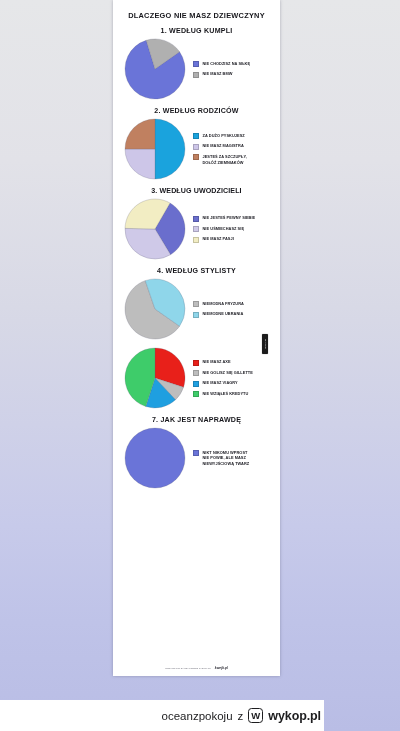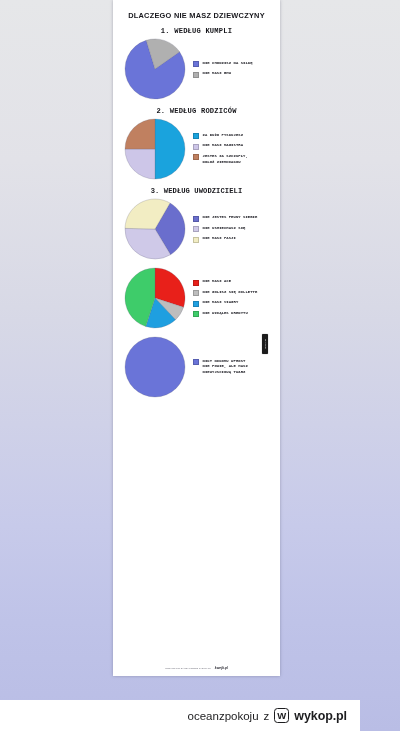--- a/index.html
+++ b/index.html
@@ -20,21 +20,21 @@
     box-shadow:0 0 3px rgba(60,60,90,.35);
     overflow:hidden;
   }
 
   .main-title {
     text-align:center;
     font-size:7.4px; font-weight:bold; letter-spacing:.25px;
     color:#17171c; margin-top:11px;
   }
 
-  .section { position:relative; margin-top:7px;font-family:Liberation Mono, monospace; }
+  .section { position:relative; margin-top:7px; }
   .sec-title {
     text-align:center; font-size:7.1px; font-weight:bold;
     letter-spacing:.2px; color:#17171c;
   }
   .sec-title.wide { letter-spacing:.1px; }
 
   .chart-row {
     display:flex; align-items:center; justify-content:flex-start;
     padding-left:11px; margin-top:3px;
   }
@@ -74,24 +74,24 @@
     box-shadow:0 0 1px rgba(0,0,0,.6);
   }
   #side-tab span {
     font-size:2.4px; color:#f4f4f4; letter-spacing:.1px;
     writing-mode:vertical-rl; transform:rotate(180deg);
     white-space:nowrap;
   }
 
   
   #bottom-bar {
-    position:absolute; left:0; bottom:0; width:360px; height:31px;
+    position:absolute; left:0; bottom:0; width:324px; height:31px;
     background:#ffffff;
     display:flex; align-items:center; justify-content:flex-end;
-    padding-right:13px; gap:5px;
+    padding-right:3px; gap:5px;
   }
   #bottom-bar .user { font-size:11.5px; color:#1d1d1f; }
   #bottom-bar .conj { font-size:11.5px; color:#1d1d1f; }
   .wykop-logo {
     width:15px; height:15px; border-radius:3.5px;
     border:1.6px solid #1d1d1f;
     display:flex; align-items:center; justify-content:center;
     font-size:9.5px; font-weight:bold; color:#1d1d1f; line-height:1;
   }
   #bottom-bar .site { font-size:12.5px; color:#1d1d1f; letter-spacing:-.1px;font-weight:bold; }
@@ -174,20 +174,41 @@
               <span class="legend-text">NIE UŚMIECHASZ SIĘ</span>
             </div>
             <div class="legend-item">
               <span class="swatch" style="background: rgb(242, 237, 195);"></span>
               <span class="legend-text">NIE MASZ PASJI</span>
             </div>
           </div>
       </div>
     </div>
 
+    <div class="section">
+      <div class="sec-title">4. WEDŁUG STYLISTY</div>
+      <div class="chart-row">
+        <div class="pie" style="width: 62px; height: 62px;">
+            <svg width="62" height="62" viewBox="0 0 62 62">
+              <path d="M 31 31 L 55.57456132866976 48.20729309053138 A 30 30 0 1 1 21.232955366285303 2.6344427320204957 Z" fill="#bdbdbd" stroke="rgba(90,90,110,.45)" stroke-width=".5"></path>
+              <path d="M 31 31 L 21.232955366285303 2.6344427320204957 A 30 30 0 0 1 55.57456132866976 48.20729309053138 Z" fill="#8fd6ea" stroke="rgba(90,90,110,.45)" stroke-width=".5"></path>
+            </svg>
+          </div>
+        <div class="legend">
+            <div class="legend-item">
+              <span class="swatch" style="background: rgb(189, 189, 189);"></span>
+              <span class="legend-text">NIEMODNA FRYZURA</span>
+            </div>
+            <div class="legend-item">
+              <span class="swatch" style="background: rgb(143, 214, 234);"></span>
+              <span class="legend-text">NIEMODNE UBRANIA</span>
+            </div>
+          </div>
+      </div>
+    </div>
 
     <div class="section">
       <div class="chart-row">
         <div class="pie" style="width: 62px; height: 62px;">
             <svg width="62" height="62" viewBox="0 0 62 62">
               <path d="M 31 31 L 31.000000000000004 1 A 30 30 0 0 1 59.53169548885461 40.27050983124842 Z" fill="#e8201a" stroke="rgba(90,90,110,.45)" stroke-width=".5"></path>
               <path d="M 31 31 L 59.53169548885461 40.27050983124842 A 30 30 0 0 1 51.536413177860666 52.869058822642344 Z" fill="#bdbdbd" stroke="rgba(90,90,110,.45)" stroke-width=".5"></path>
               <path d="M 31 31 L 51.536413177860666 52.869058822642344 A 30 30 0 0 1 21.729490168751582 59.53169548885461 Z" fill="#1f9fe0" stroke="rgba(90,90,110,.45)" stroke-width=".5"></path>
               <path d="M 31 31 L 21.729490168751582 59.53169548885461 A 30 30 0 0 1 30.999999999999993 1 Z" fill="#3ecc6a" stroke="rgba(90,90,110,.45)" stroke-width=".5"></path>
             </svg>
@@ -208,20 +229,21 @@
             <div class="legend-item">
               <span class="swatch" style="background: rgb(62, 204, 106);"></span>
               <span class="legend-text">NIE WZIĄŁEŚ KREDYTU</span>
             </div>
           </div>
       </div>
     </div>
 
 
     <div class="section">
+      <div class="sec-title">7. JAK JEST NAPRAWDĘ</div>
       <div class="chart-row">
         <div class="pie" style="width: 62px; height: 62px;">
             <svg width="62" height="62" viewBox="0 0 62 62">
               <path d="M 1 31 A 30 30 0 1 1 61 31 A 30 30 0 1 1 1 31 Z" fill="#6a74d8" stroke="rgba(90,90,110,.45)" stroke-width=".5"></path>
             </svg>
           </div>
         <div class="legend">
             <div class="legend-item">
               <span class="swatch" style="background: rgb(106, 116, 216);"></span>
               <span class="legend-text">NIKT NIKOMU WPROST

